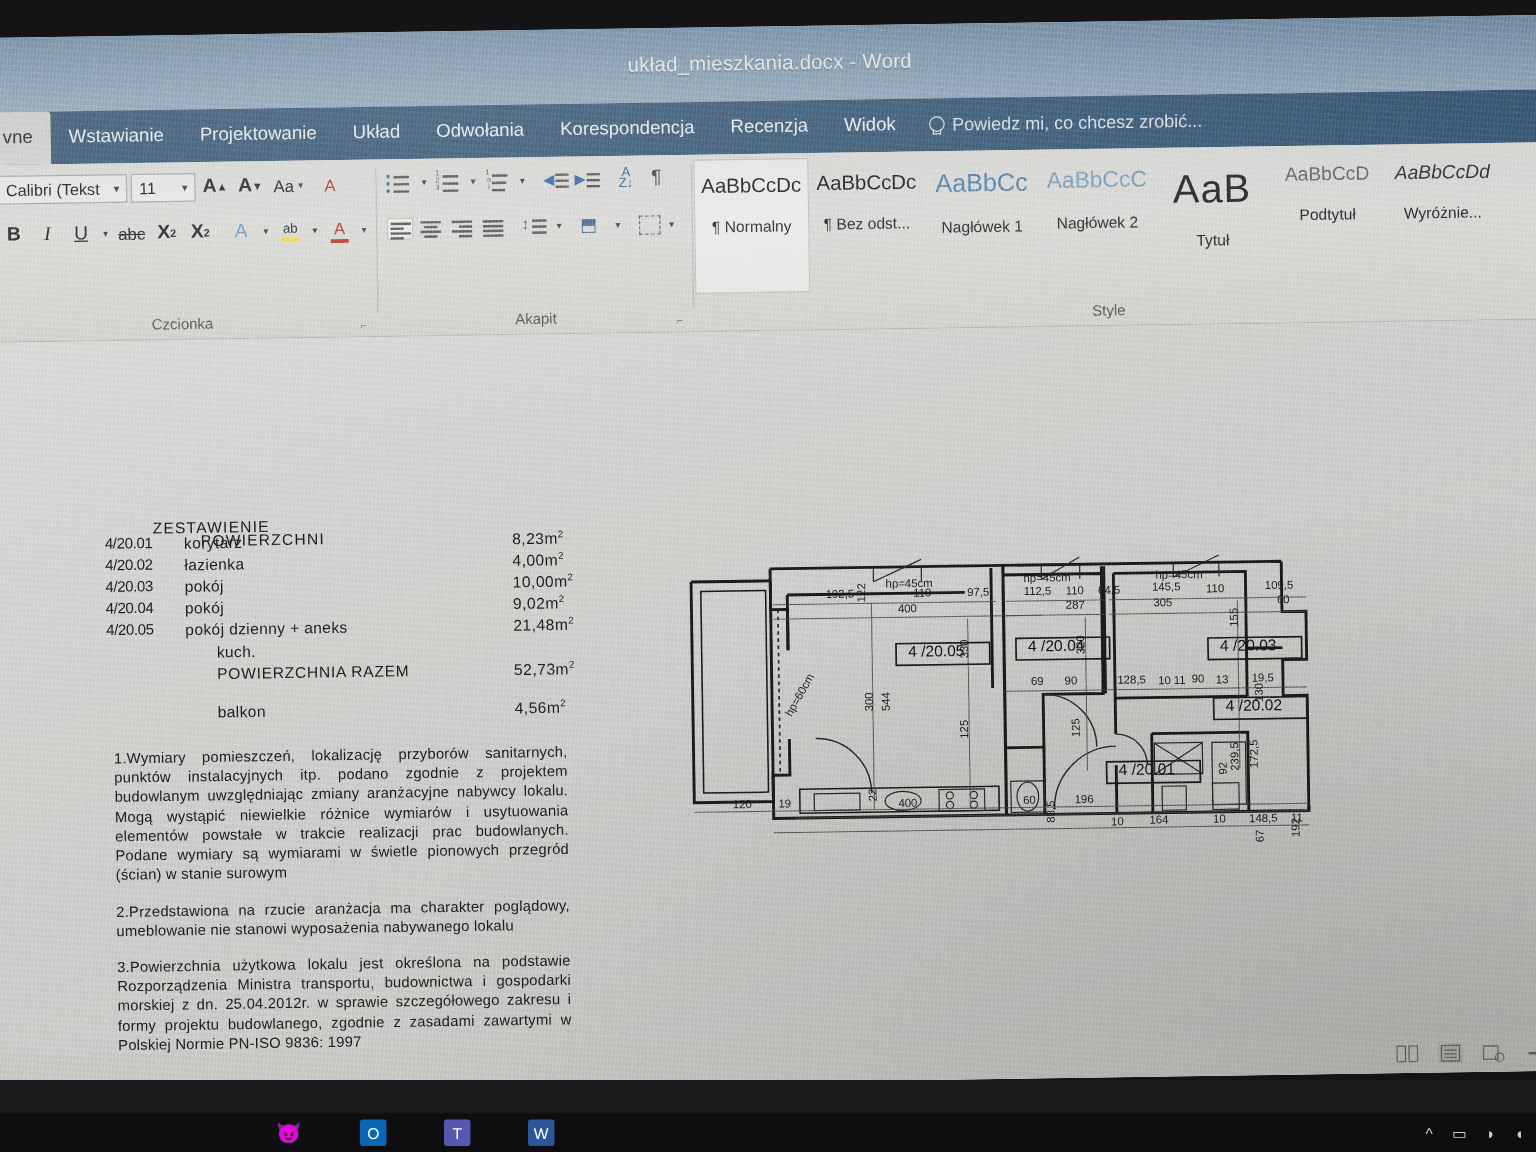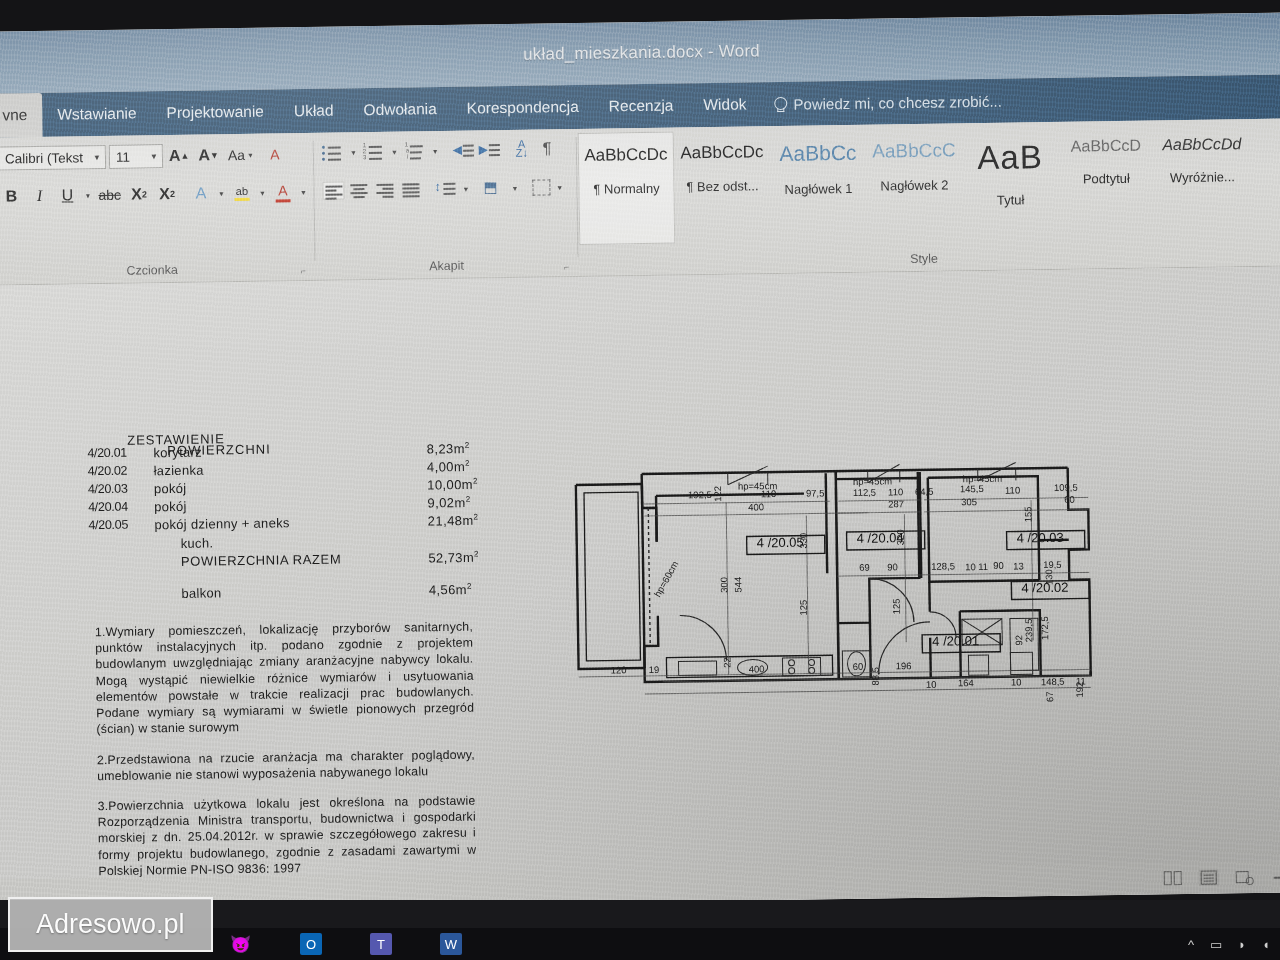--- a/index.html
+++ b/index.html
@@ -688,15 +688,14 @@
   <span class="tb-ico" style="margin-left:48px;background:#5558af;">T</span>
   <span class="tb-ico" style="margin-left:48px;background:#2b579a;">W</span>
   <span class="tray">
     <span>^</span>
     <span>▭</span>
     <span>◗</span>
     <span>◖</span>
   </span>
 </div>
 
-<div class="watermark">Adresowo.pl</div>
 
 </div>
 
 </body></html>

